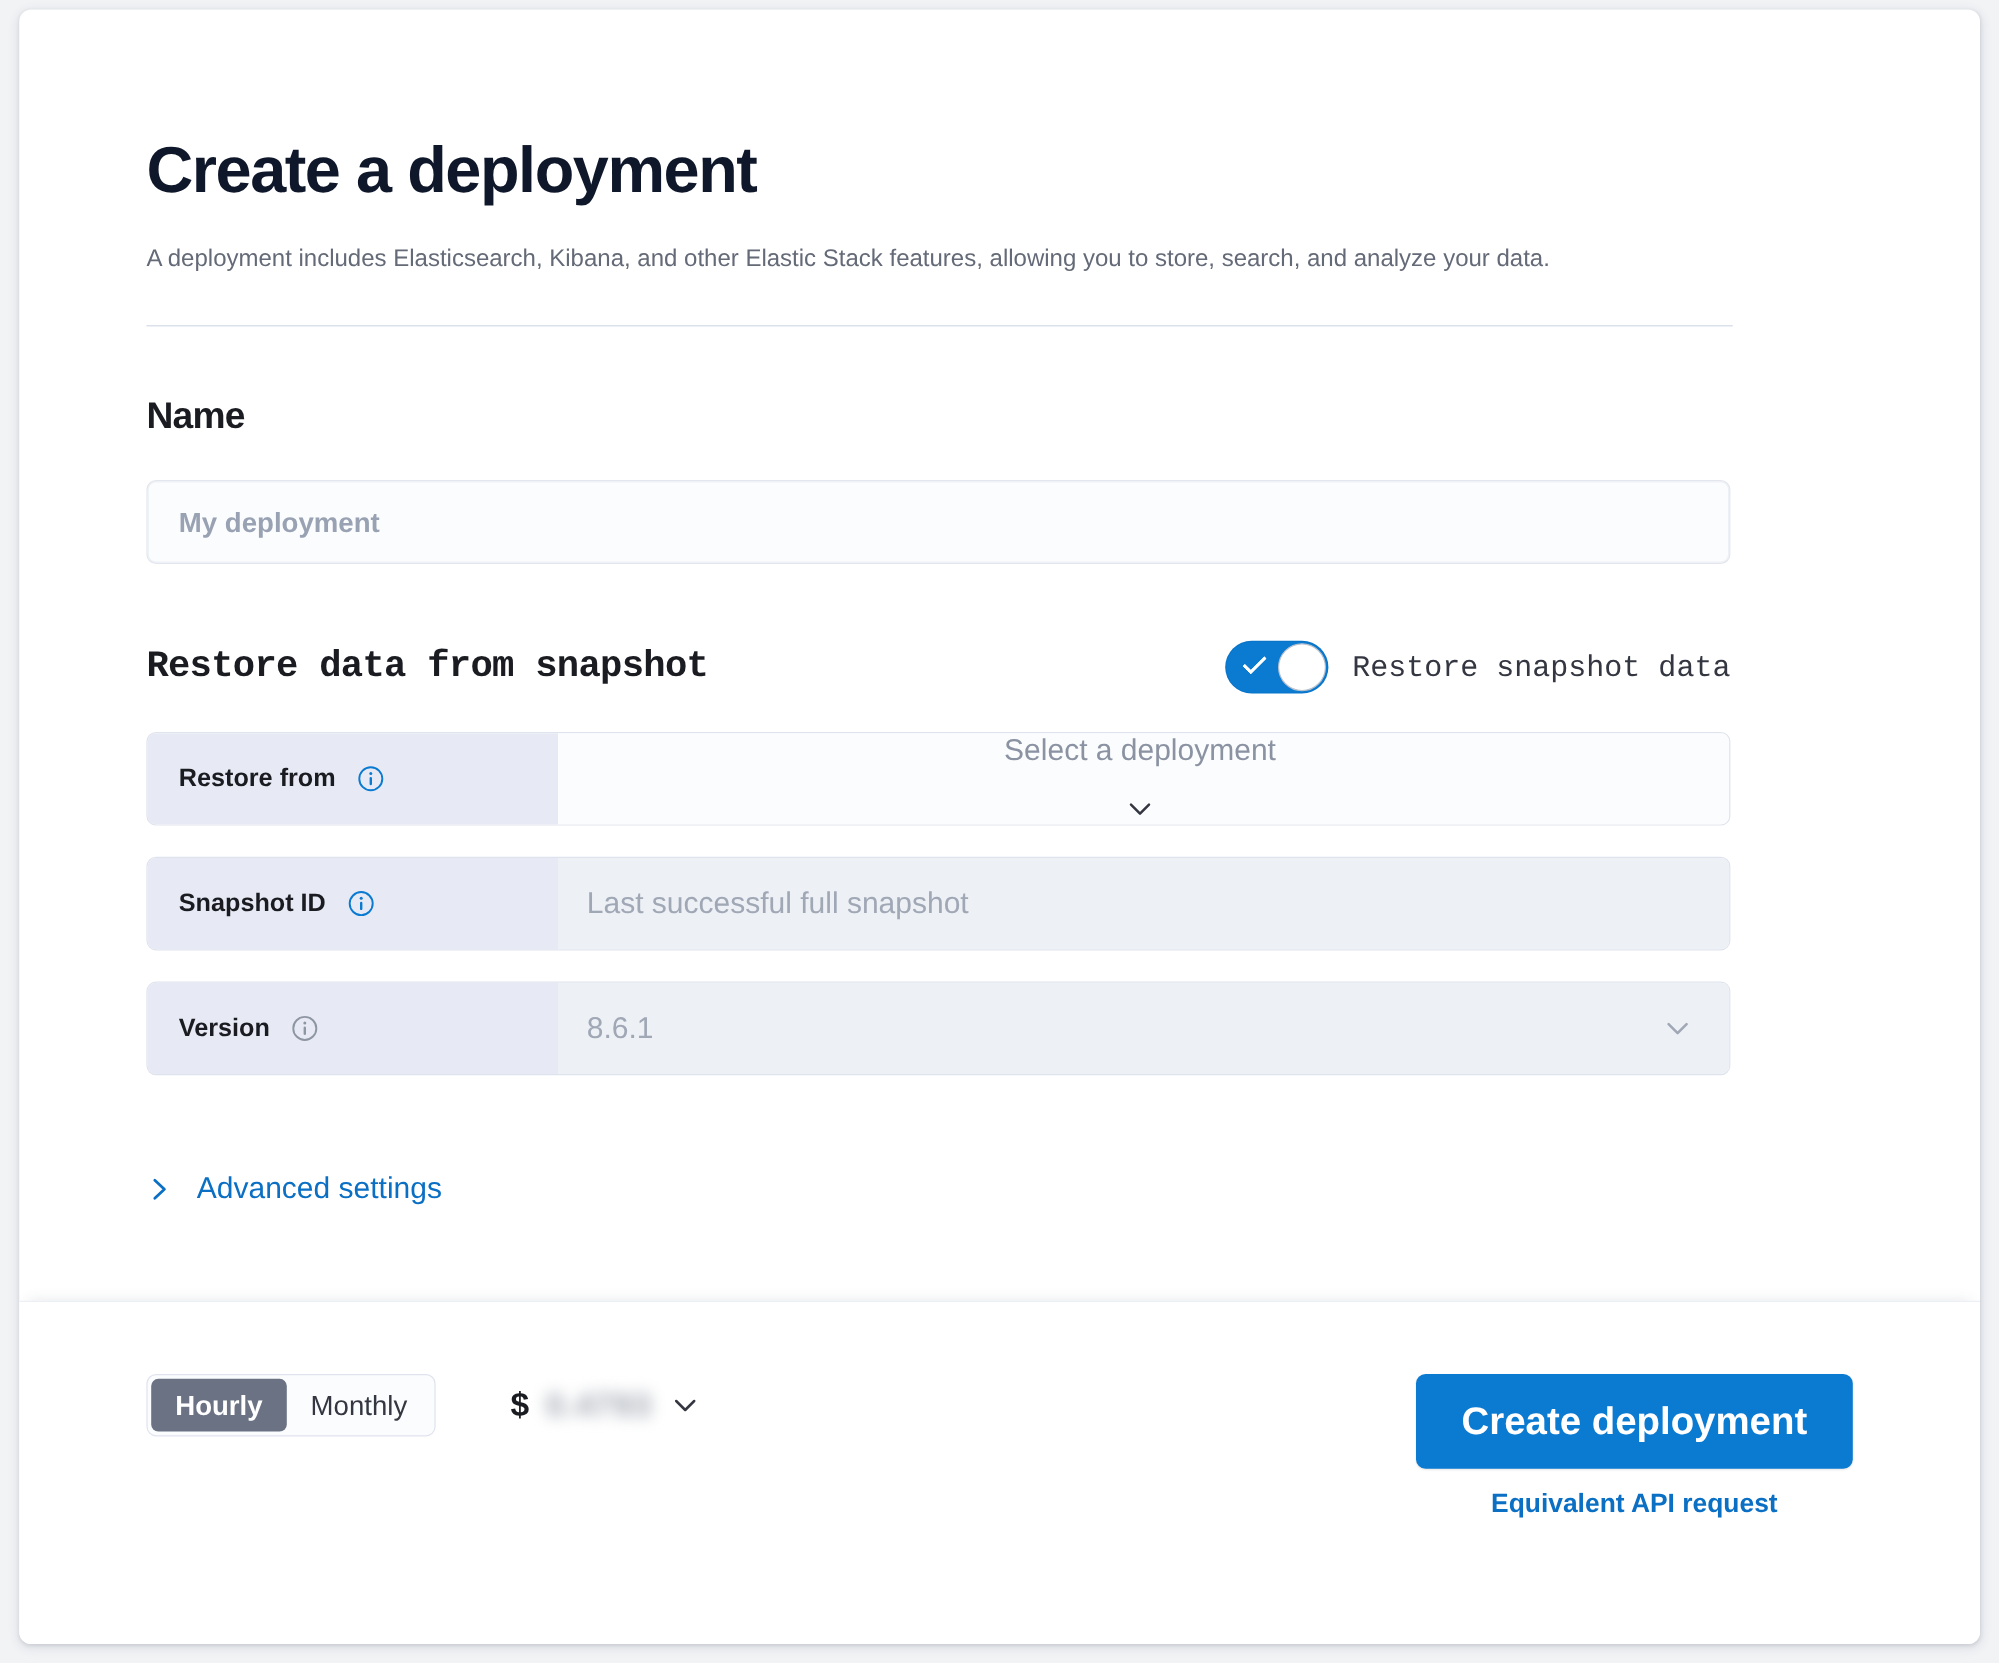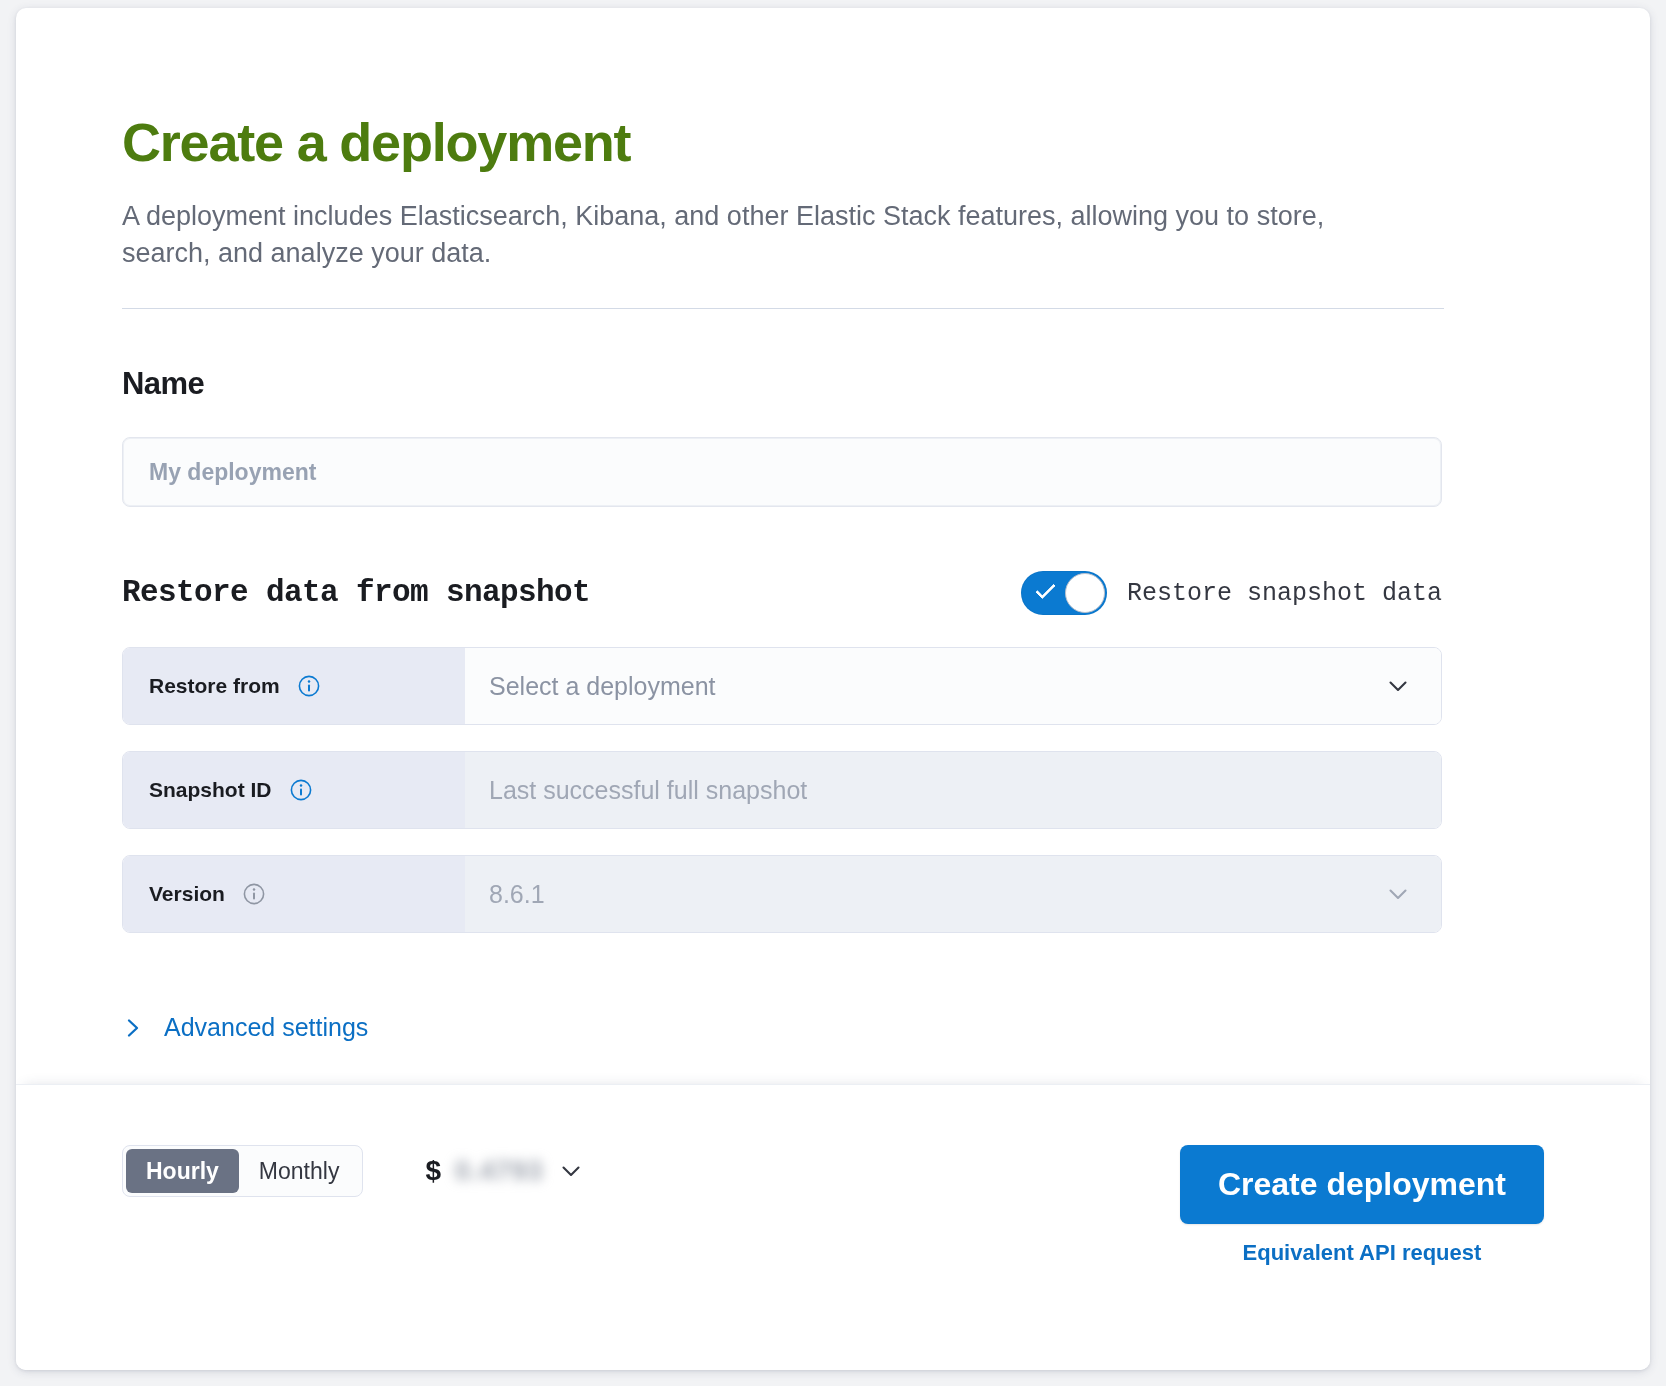--- a/index.html
+++ b/index.html
@@ -37,25 +37,25 @@
     margin-left: 106px;
     width: 1322px;
   }
 
   
   h1.title {
     font-size: 54px;
     line-height: 60px;
     font-weight: 700;
     letter-spacing: -1.2px;
-    color: #4d7c0f;
+    color: #0f172a;
     margin-bottom: 26px;
   }
   p.subtitle {
-    font-size: 27px;
+    font-size: 20px;
     line-height: 37px;
     color: #646a77;
     font-weight: 400;
     max-width: 1285px;
   }
   .divider {
     height: 1px;
     background: #d3dae6;
     margin-top: 36px;
   }
@@ -163,21 +163,21 @@
     flex: none;
   }
   .row-field {
     flex: 1 1 auto;
     display: flex;
     align-items: center;
     justify-content: space-between;
     padding: 0 30px 0 24px;
     font-size: 25px;
   }
-  .row-field.enabled { background: #fbfcfd; color: #8b93a3; }
+  .row-field.enabled { background: #fbfcfd; color: #8b93a3; flex-direction: column; }
   .row-field.disabled { background: #edf0f5; color: #a0a7b5; }
   .chev {
     width: 26px; height: 26px;
     flex: none;
   }
 
   
   .advanced {
     margin-top: 80px;
     display: inline-flex;

